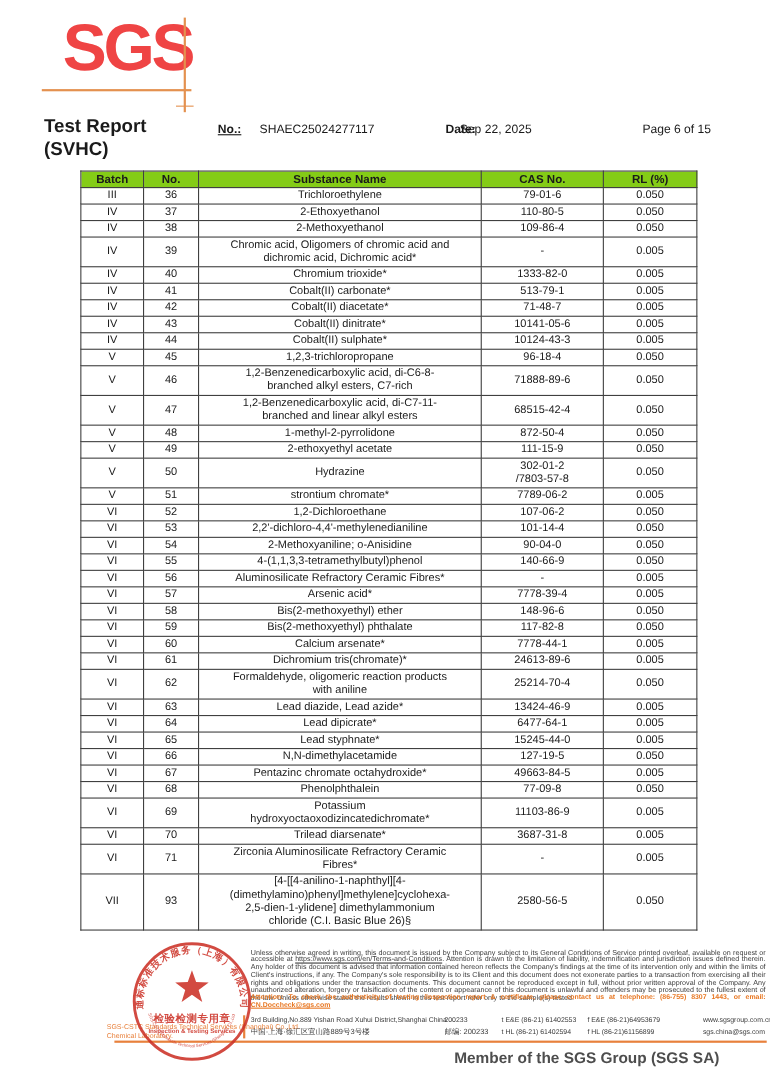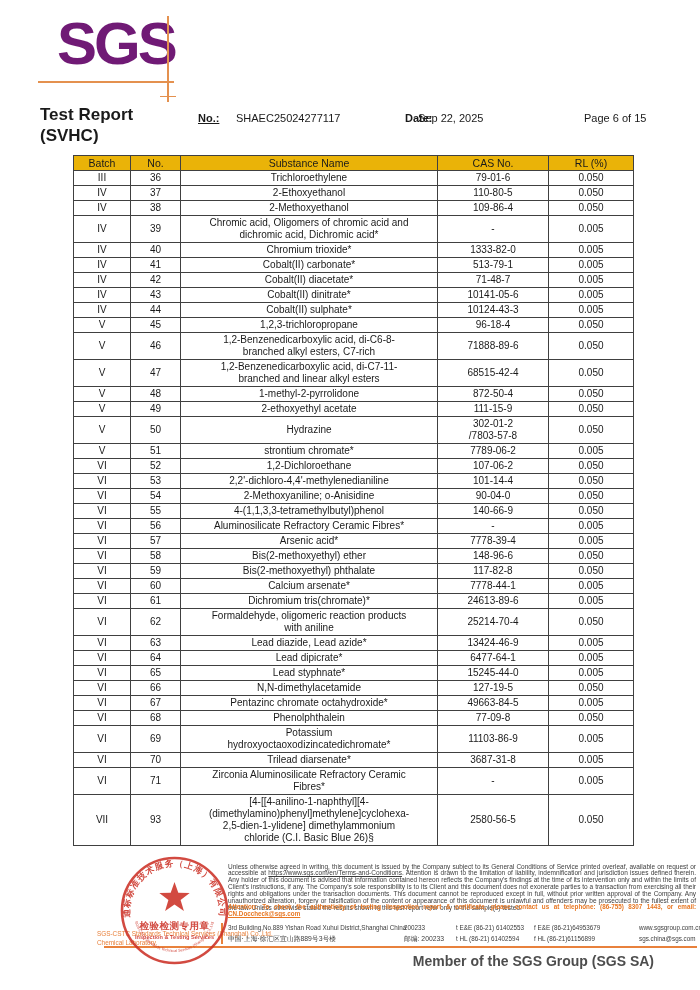--- a/index.html
+++ b/index.html
@@ -1,37 +1,37 @@
 <!DOCTYPE html>
 <html><head>
 <meta charset="utf-8">
 <style>
   html,body{margin:0;padding:0;background:#ffffff;}
   body{width:700px;height:990px;overflow:hidden;font-family:"Liberation Sans",sans-serif;color:#1a1a1a;}
   .page{position:relative;width:700px;height:990px;background:#fff;}
 
   
-  .logo-text{position:absolute;left:57px;top:14px;font-size:60px;font-weight:bold;color:#701a75;letter-spacing:-3px;line-height:1;}
+  .logo-text{position:absolute;left:57px;top:14px;font-size:60px;font-weight:bold;color:#ef4444;letter-spacing:-3px;line-height:1;}
   .logo-hline{position:absolute;left:38px;top:81px;width:136px;height:2px;background:#e4914f;}
   .logo-vline{position:absolute;left:167px;top:16px;width:2px;height:86px;background:#e4914f;}
   .logo-tick{position:absolute;left:160px;top:96px;width:16px;height:1px;background:#e4914f;}
 
   
   .title1{position:absolute;left:40px;top:105px;width:96px;font-size:17px;font-weight:bold;}
   .title2{position:absolute;left:40px;top:126px;width:96px;font-size:17px;font-weight:bold;}
   .meta{position:absolute;top:112px;font-size:11px;white-space:nowrap;}
   .meta.b{font-weight:bold;}
   .m-no-label{left:198px;text-decoration:underline;} .m-no-value{left:236px;}
   .m-date-label{left:405px;} .m-date-value{left:418px;}
   .m-page{left:584px;}
 
   
   table.subst{position:absolute;left:73px;top:155px;width:560px;border-collapse:collapse;table-layout:fixed;}
   table.subst th,table.subst td{border:1px solid #404040;font-size:10px;line-height:12px;text-align:center;vertical-align:middle;padding:1px 3px;white-space:pre-line;word-wrap:break-word;}
-  table.subst th{background:#eab308;font-weight:normal;font-size:10.5px;height:12px;margin-left:23px;}
+  table.subst th{background:#84cc16;font-weight:bold;font-size:10.5px;height:12px;margin-left:23px;}
   col.c-batch{width:57px;} col.c-no{width:50px;} col.c-name{width:257px;} col.c-cas{width:111px;} col.c-rl{width:85px;}
 
   
   .disclaimer{position:absolute;left:228px;top:857px;width:468px;font-size:6.5px;line-height:6.9px;text-align:justify;color:#3c3c3c;}
   .disclaimer .lnk{text-decoration:underline;}
   .attention{position:absolute;left:228px;top:898px;width:468px;font-size:6.3px;line-height:6.9px;font-weight:bold;color:#e87722;text-align:justify;}
   .attention .lnk{text-decoration:underline;}
 
   .addr{position:absolute;left:221px;top:923px;width:476px;border-left:2px solid #e8813c;padding-left:5px;
         display:grid;grid-template-columns:176px 52px 78px 105px 1fr;grid-auto-rows:10.5px;

